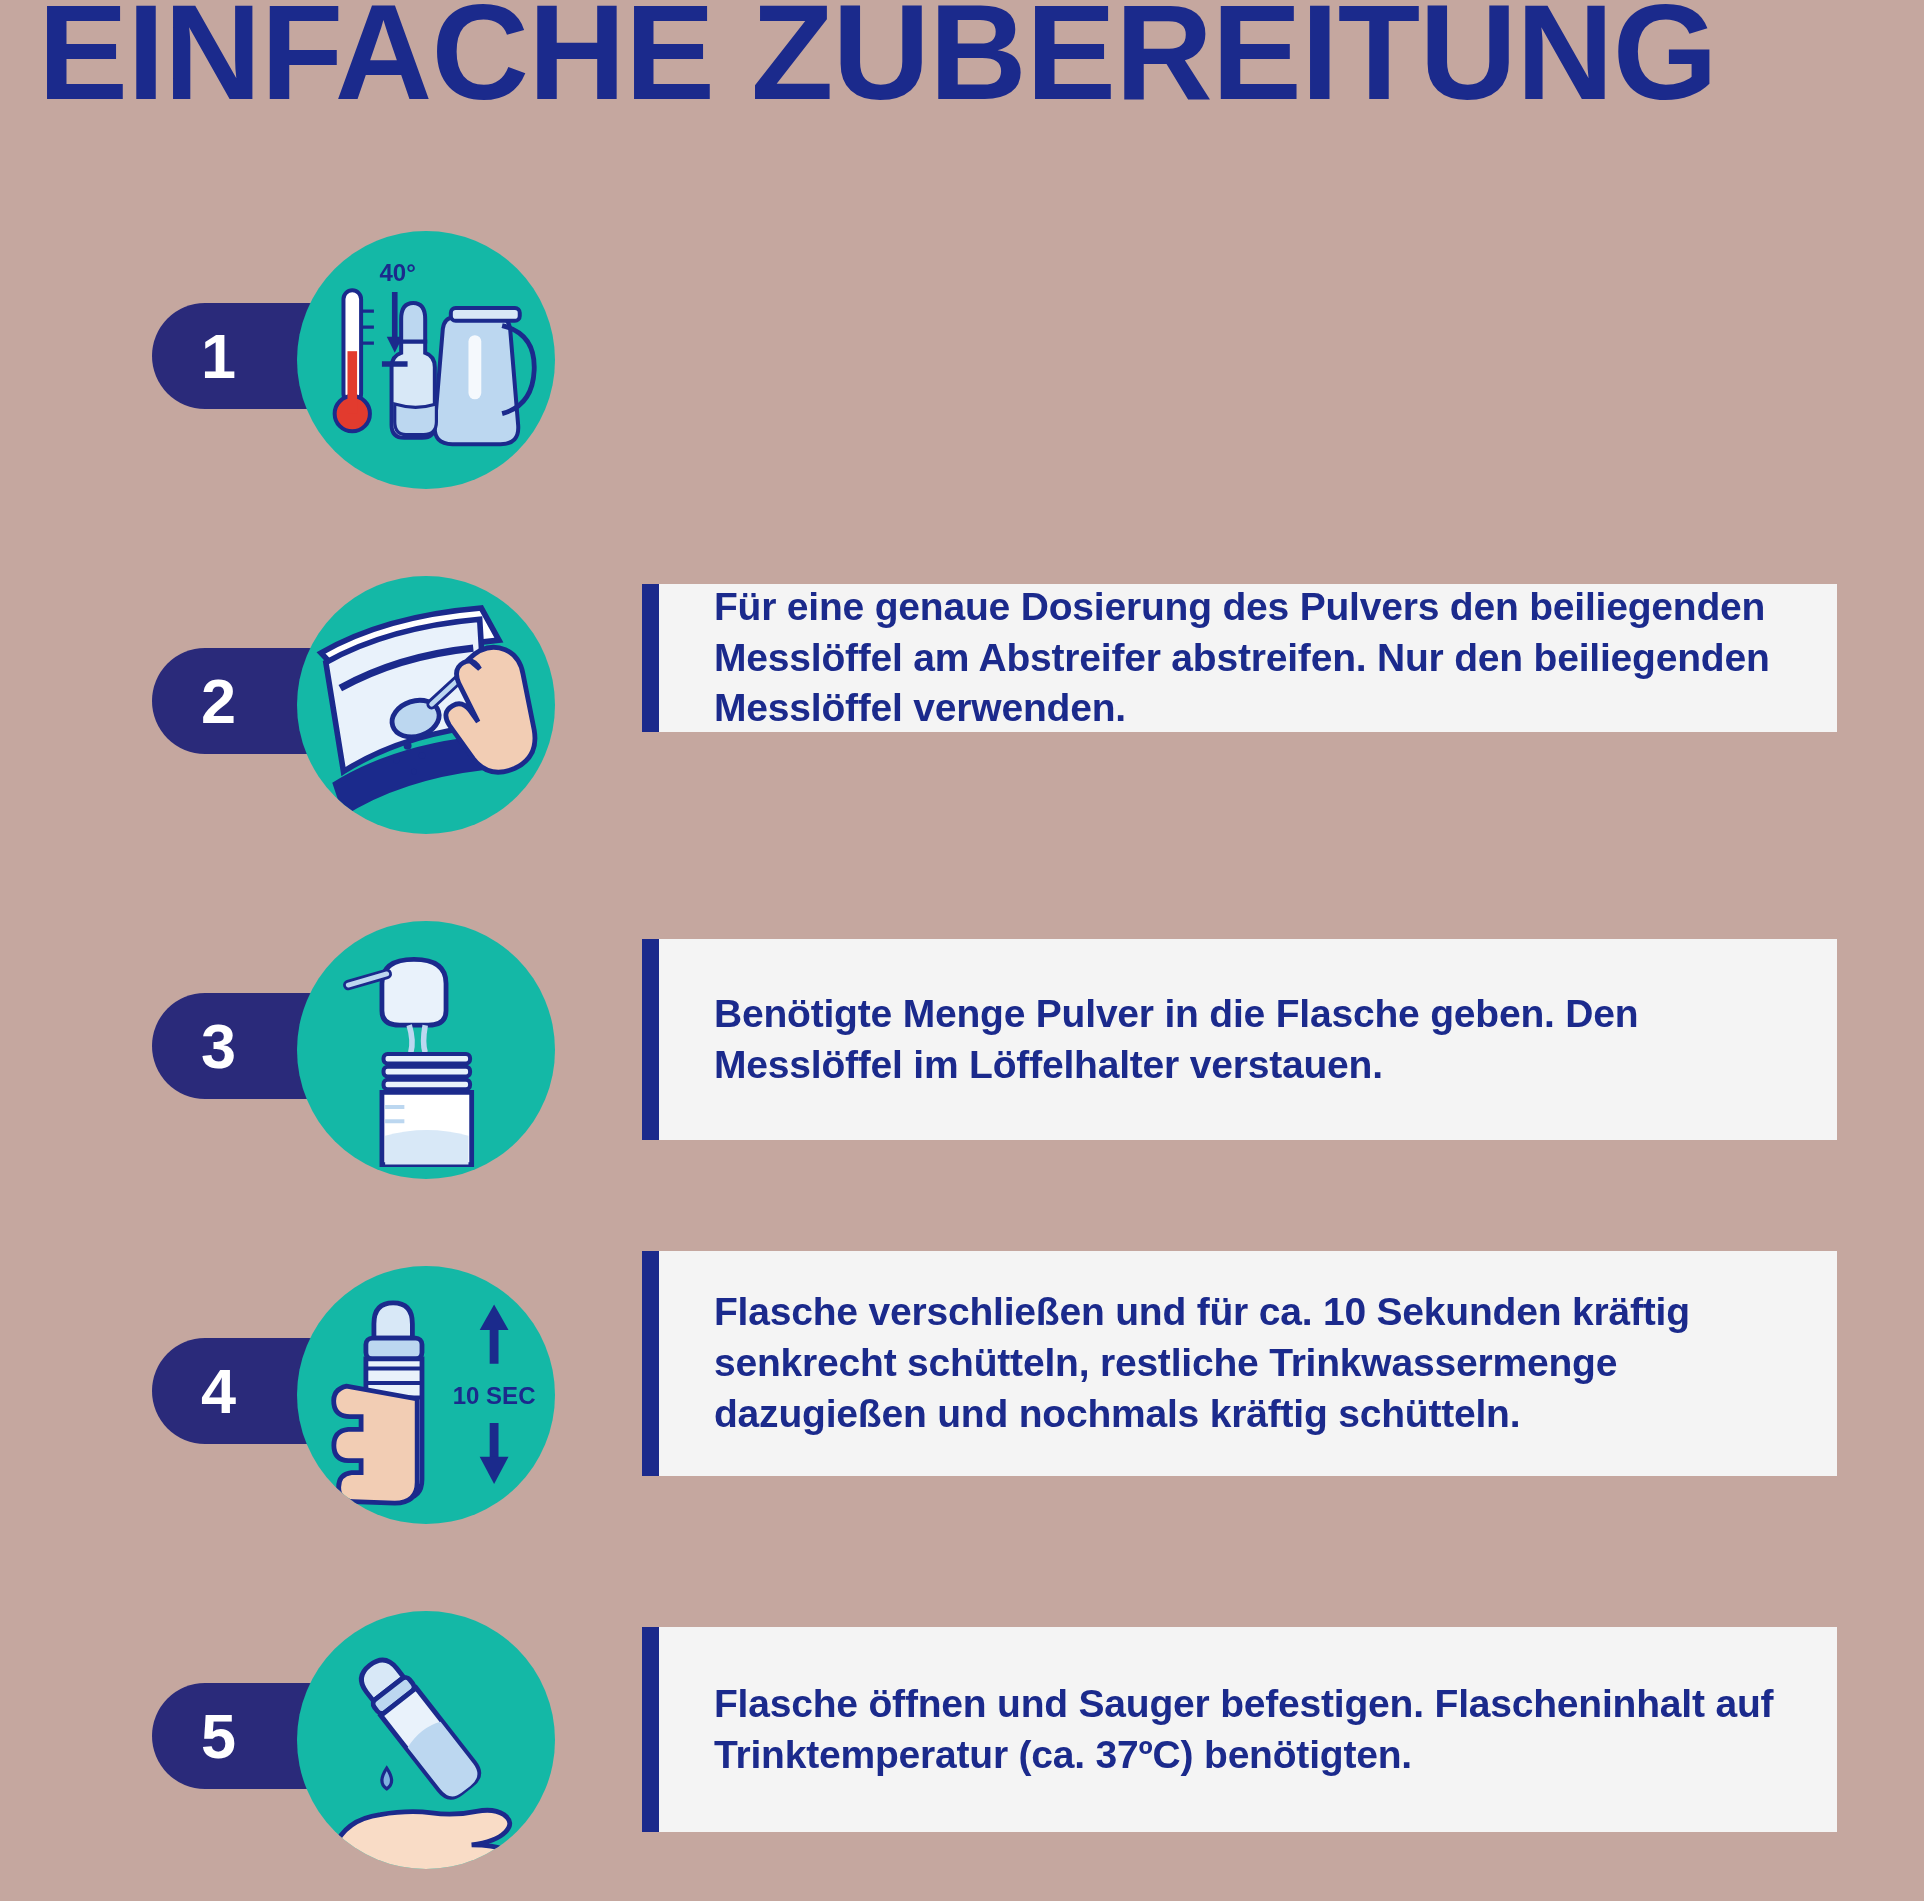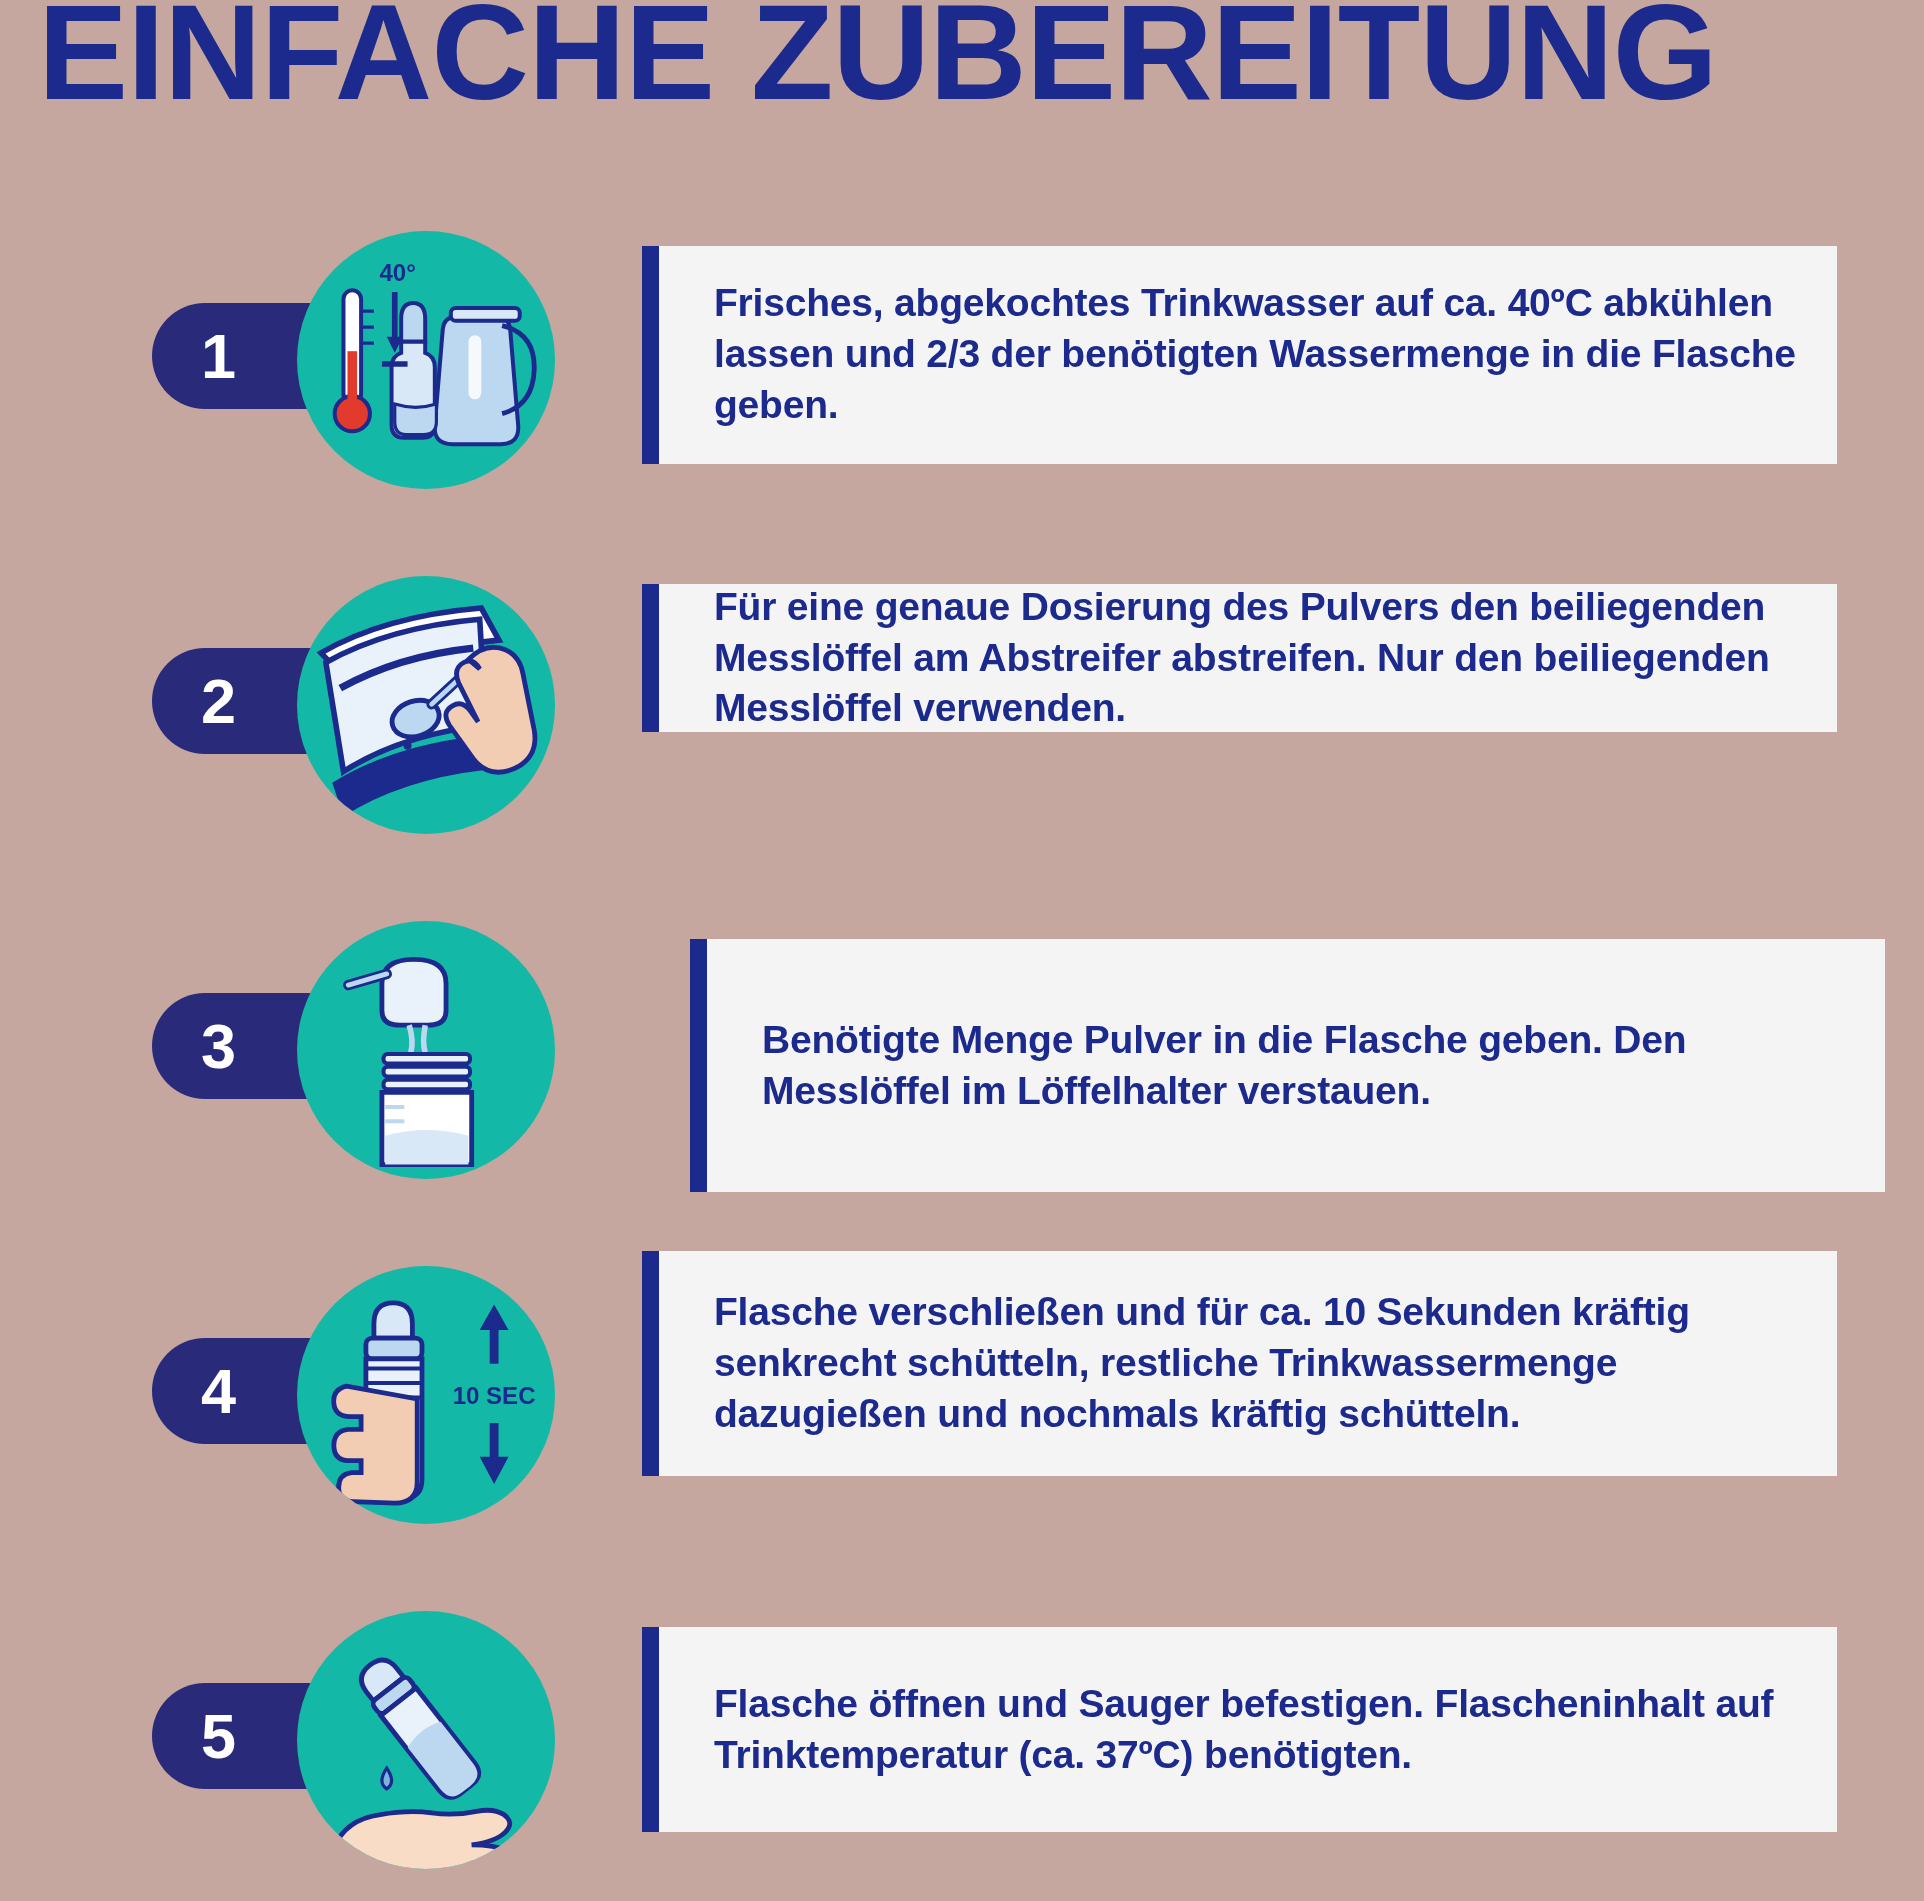--- a/index.html
+++ b/index.html
@@ -102,21 +102,21 @@
     color: #1b2a8c;
     font-size: 39px;
     font-weight: 700;
     line-height: 1.30;
     letter-spacing: -0.2px;
   }
 
   
   .step-1 .card { top: 30.5px; height: 218px; }
   .step-2 .card { top: 24px; height: 148px; }
-  .step-3 .card { top: 34px; height: 253px; margin-left: 48px; }
+  .step-3 .card { top: 34px; height: 201px; }
   .step-4 .card { top: 1px; height: 225px; }
   .step-5 .card { top: 32px; height: 205px; }
 </style>
 </head>
 <body>
 
 <div class="page">
 
   <div class="title">EINFACHE ZUBEREITUNG</div>
 
@@ -144,23 +144,20 @@
           <line x1="82" y1="120" x2="96" y2="120" stroke="#1b2a8c" stroke-width="4"></line>
           <line x1="82" y1="140" x2="96" y2="140" stroke="#1b2a8c" stroke-width="4"></line>
 
           <text x="103" y="62" font-family="Liberation Sans, sans-serif" font-size="30" font-weight="700" fill="#1b2a8c">40°</text>
           <line x1="122" y1="76" x2="122" y2="136" stroke="#1b2a8c" stroke-width="7"></line>
           <polygon points="112,132 132,132 122,152" fill="#1b2a8c"></polygon>
           <line x1="106" y1="166" x2="138" y2="166" stroke="#1b2a8c" stroke-width="7"></line>
         </svg>
       </div>
 
-      <div class="card">
-        <p>Frisches, abgekochtes Trinkwasser auf ca. 40ºC abkühlen lassen und 2/3 der benötigten Wassermenge in die Flasche geben.</p>
-      </div>
     </div>
 
     <div class="step step-2">
       <div class="pill">2</div>
 
       <div class="circle">
         <svg viewBox="0 0 322 322" xmlns="http://www.w3.org/2000/svg">
 
           <path d="M30 96 q80 -46 200 -56 l22 40 q-108 10 -186 54 z" fill="#ffffff" stroke="#1b2a8c" stroke-width="7"></path>
           <path d="M36 108 q78 -44 192 -54 l8 132 q-106 12 -178 58 z" fill="#e9f2fb" stroke="#1b2a8c" stroke-width="7"></path>

